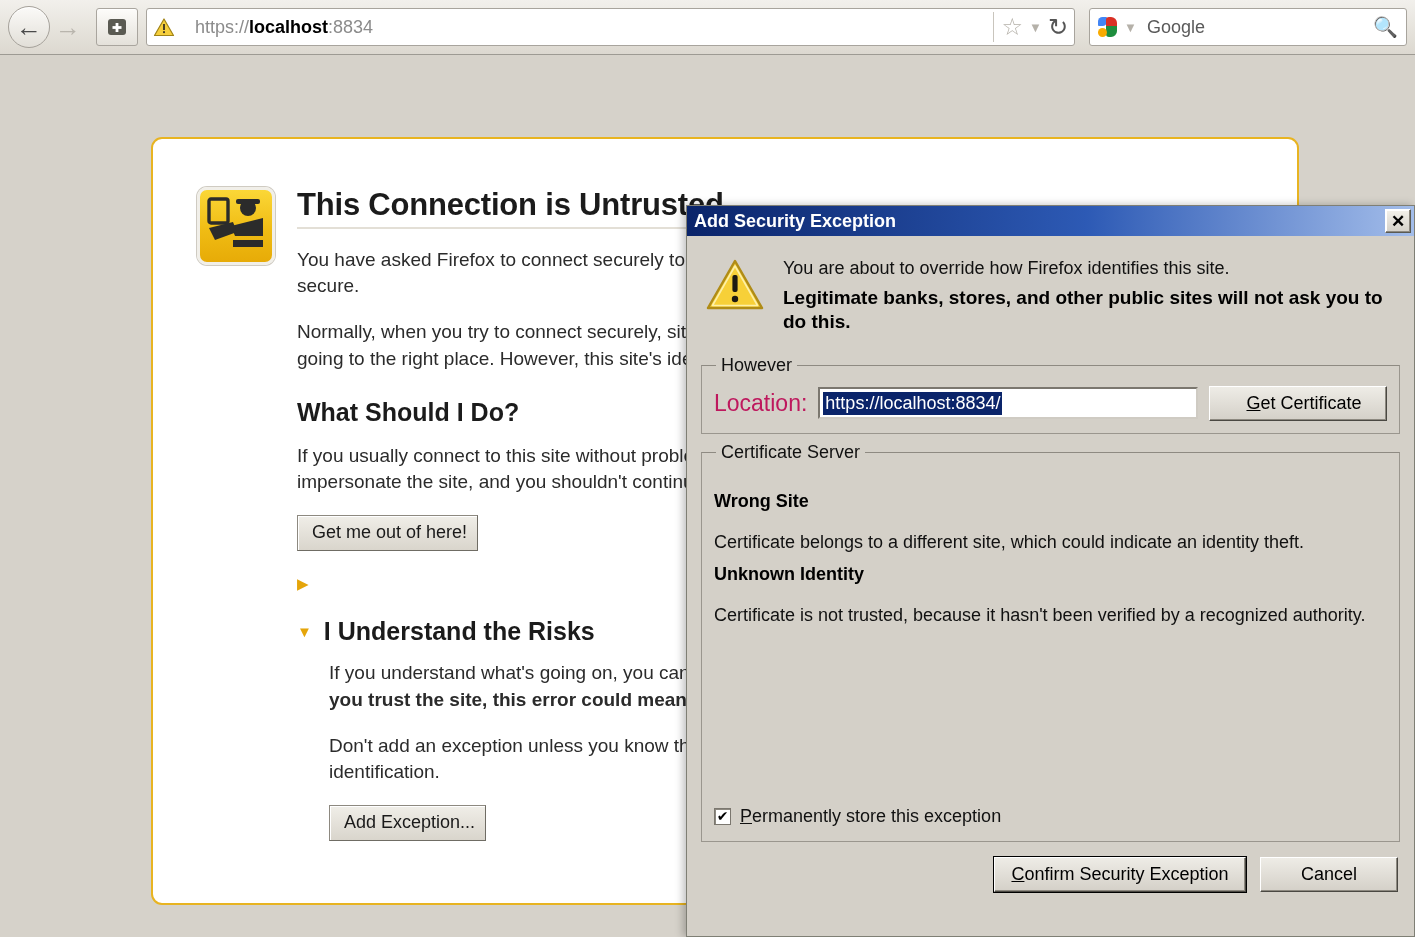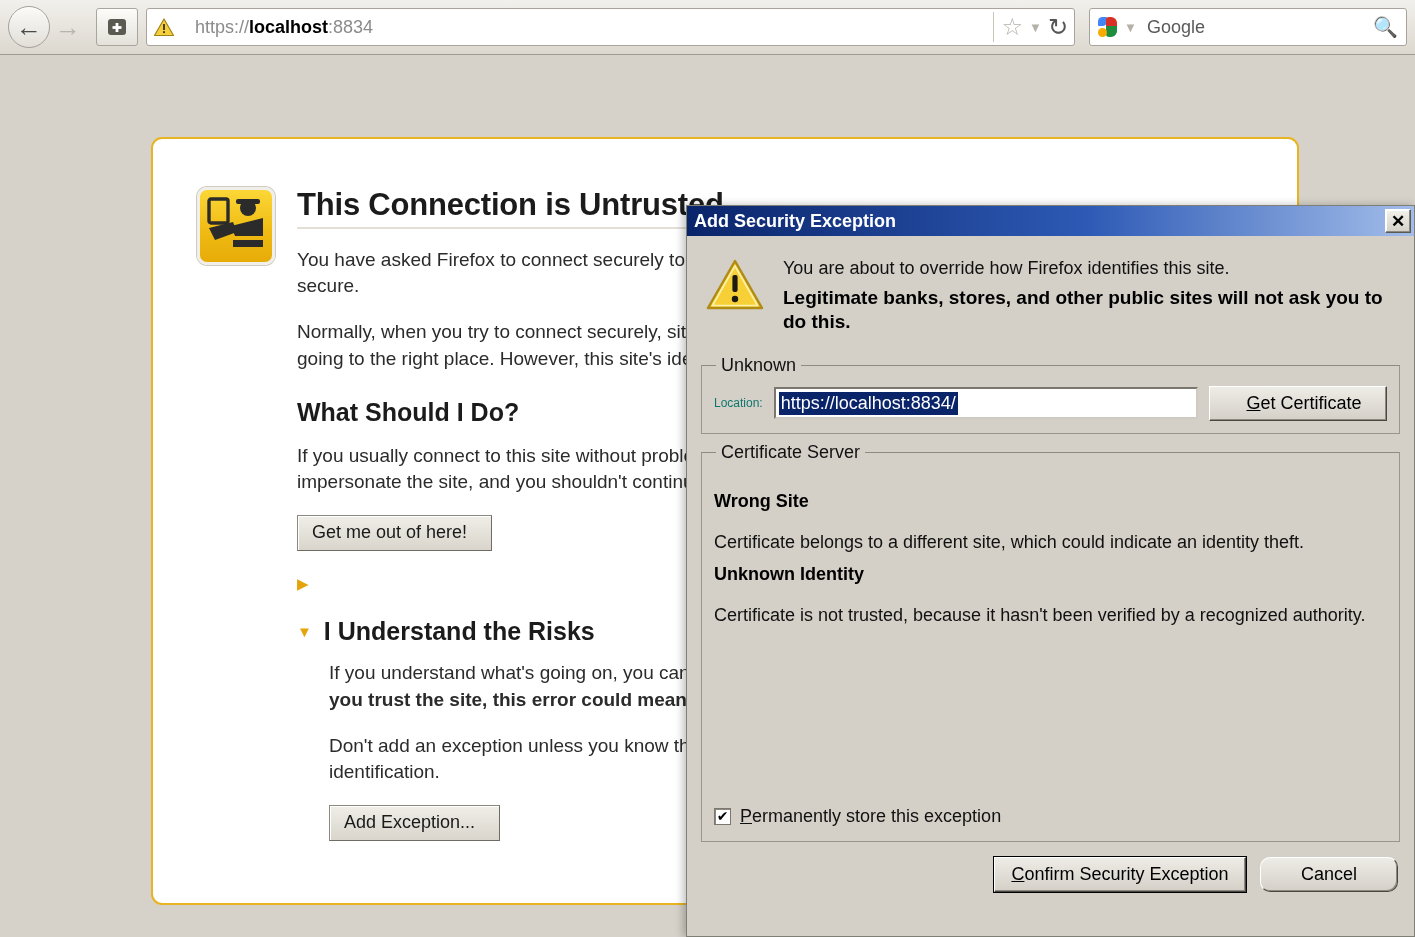--- a/index.html
+++ b/index.html
@@ -134,21 +134,21 @@
   .phead {
     font-size: 25px; font-weight: bold; color: #1b1b1b;
     margin: 26px 0 16px 0;
   }
   .xbtn {
     font-size: 18px; color: #1a1a1a;
     background: linear-gradient(to bottom, #f0eee8, #d9d5cc);
     border: 1px solid #8d8980;
     border-right-color: #6f6c64; border-bottom-color: #6f6c64;
     box-shadow: inset 1px 1px 0 #fff;
-    padding: 6px 24px 7px 14px;
+    padding: 6px 10px 7px 14px;
     display: inline-block;
   }
   .expander {
     display: flex; align-items: center; gap: 12px;
     margin: 24px 0 14px 0;
   }
   .expander .tri { font-size: 15px; color: #e5a50a; }
   .expander .etitle { font-size: 25px; font-weight: bold; color: #1b1b1b; }
   .indent { margin-left: 32px; }
 
@@ -191,21 +191,21 @@
     border: 1px solid #9a968e;
     border-top-color: #8e8a82;
     margin: 8px 0 0 0;
     padding: 10px 12px 12px 12px;
     background: transparent;
   }
   fieldset.group > legend {
     font-size: 18px; color: #111; padding: 0 5px; margin-left: 2px;
   }
   #location-row { display: flex; align-items: center; gap: 11px; }
-  #location-label { font-size: 12px; color: #0f766e; }
+  #location-label { font-size: 23px; color: #be185d; }
   #location-input {
     flex: 1; height: 32px;
     background: #fff;
     border: 2px solid #7b776f;
     border-right-color: #cfcbc3; border-bottom-color: #cfcbc3;
     display: flex; align-items: center;
     padding: 0 3px;
   }
   #location-value {
     font-size: 18px; color: #fff; background: #0a246a;
@@ -246,21 +246,21 @@
   #permanent-label { font-size: 18px; color: #111; }
 
   #dialog-buttons {
     position: absolute; right: 16px; bottom: 44px;
     display: flex; gap: 14px; align-items: center;
   }
   #confirm-button {
     min-width: 252px; text-align: center;
     outline: 1px solid #000; outline-offset: 0px;
   }
-  #cancel-button { min-width: 138px; text-align: center; border-radius: 10px; }
+  #cancel-button { min-width: 138px; text-align: center; }
 </style>
 </head>
 <body>
 
 <div id="browser-toolbar">
   <div class="navbtns">
     <div class="navarrow" id="back-button">←</div>
     <div class="navarrow" id="forward-button">→</div>
   </div>
 
@@ -360,21 +360,21 @@
         <rect x="27.4" y="17" width="5.2" height="17" rx="2" fill="#1d1a12"></rect>
         <circle cx="30" cy="41" r="3.2" fill="#1d1a12"></circle>
       </svg>
       <div id="warn-copy">
         <div id="warn-line1">You are about to override how Firefox identifies this site.</div>
         <div id="warn-line2">Legitimate banks, stores, and other public sites will not ask you to do this.</div>
       </div>
     </div>
 
     <fieldset class="group">
-      <legend>Unknown</legend>
+      <legend>However</legend>
       <div id="location-row">
         <span id="location-label">Location:</span>
         <div id="location-input">
           <span id="location-value">https://localhost:8834/</span>
         </div>
         <button class="winbtn" id="get-certificate-button"><u>G</u><span>et Certificate</span></button>
       </div>
     </fieldset>
 
     <fieldset class="group" id="cert-status-group">

